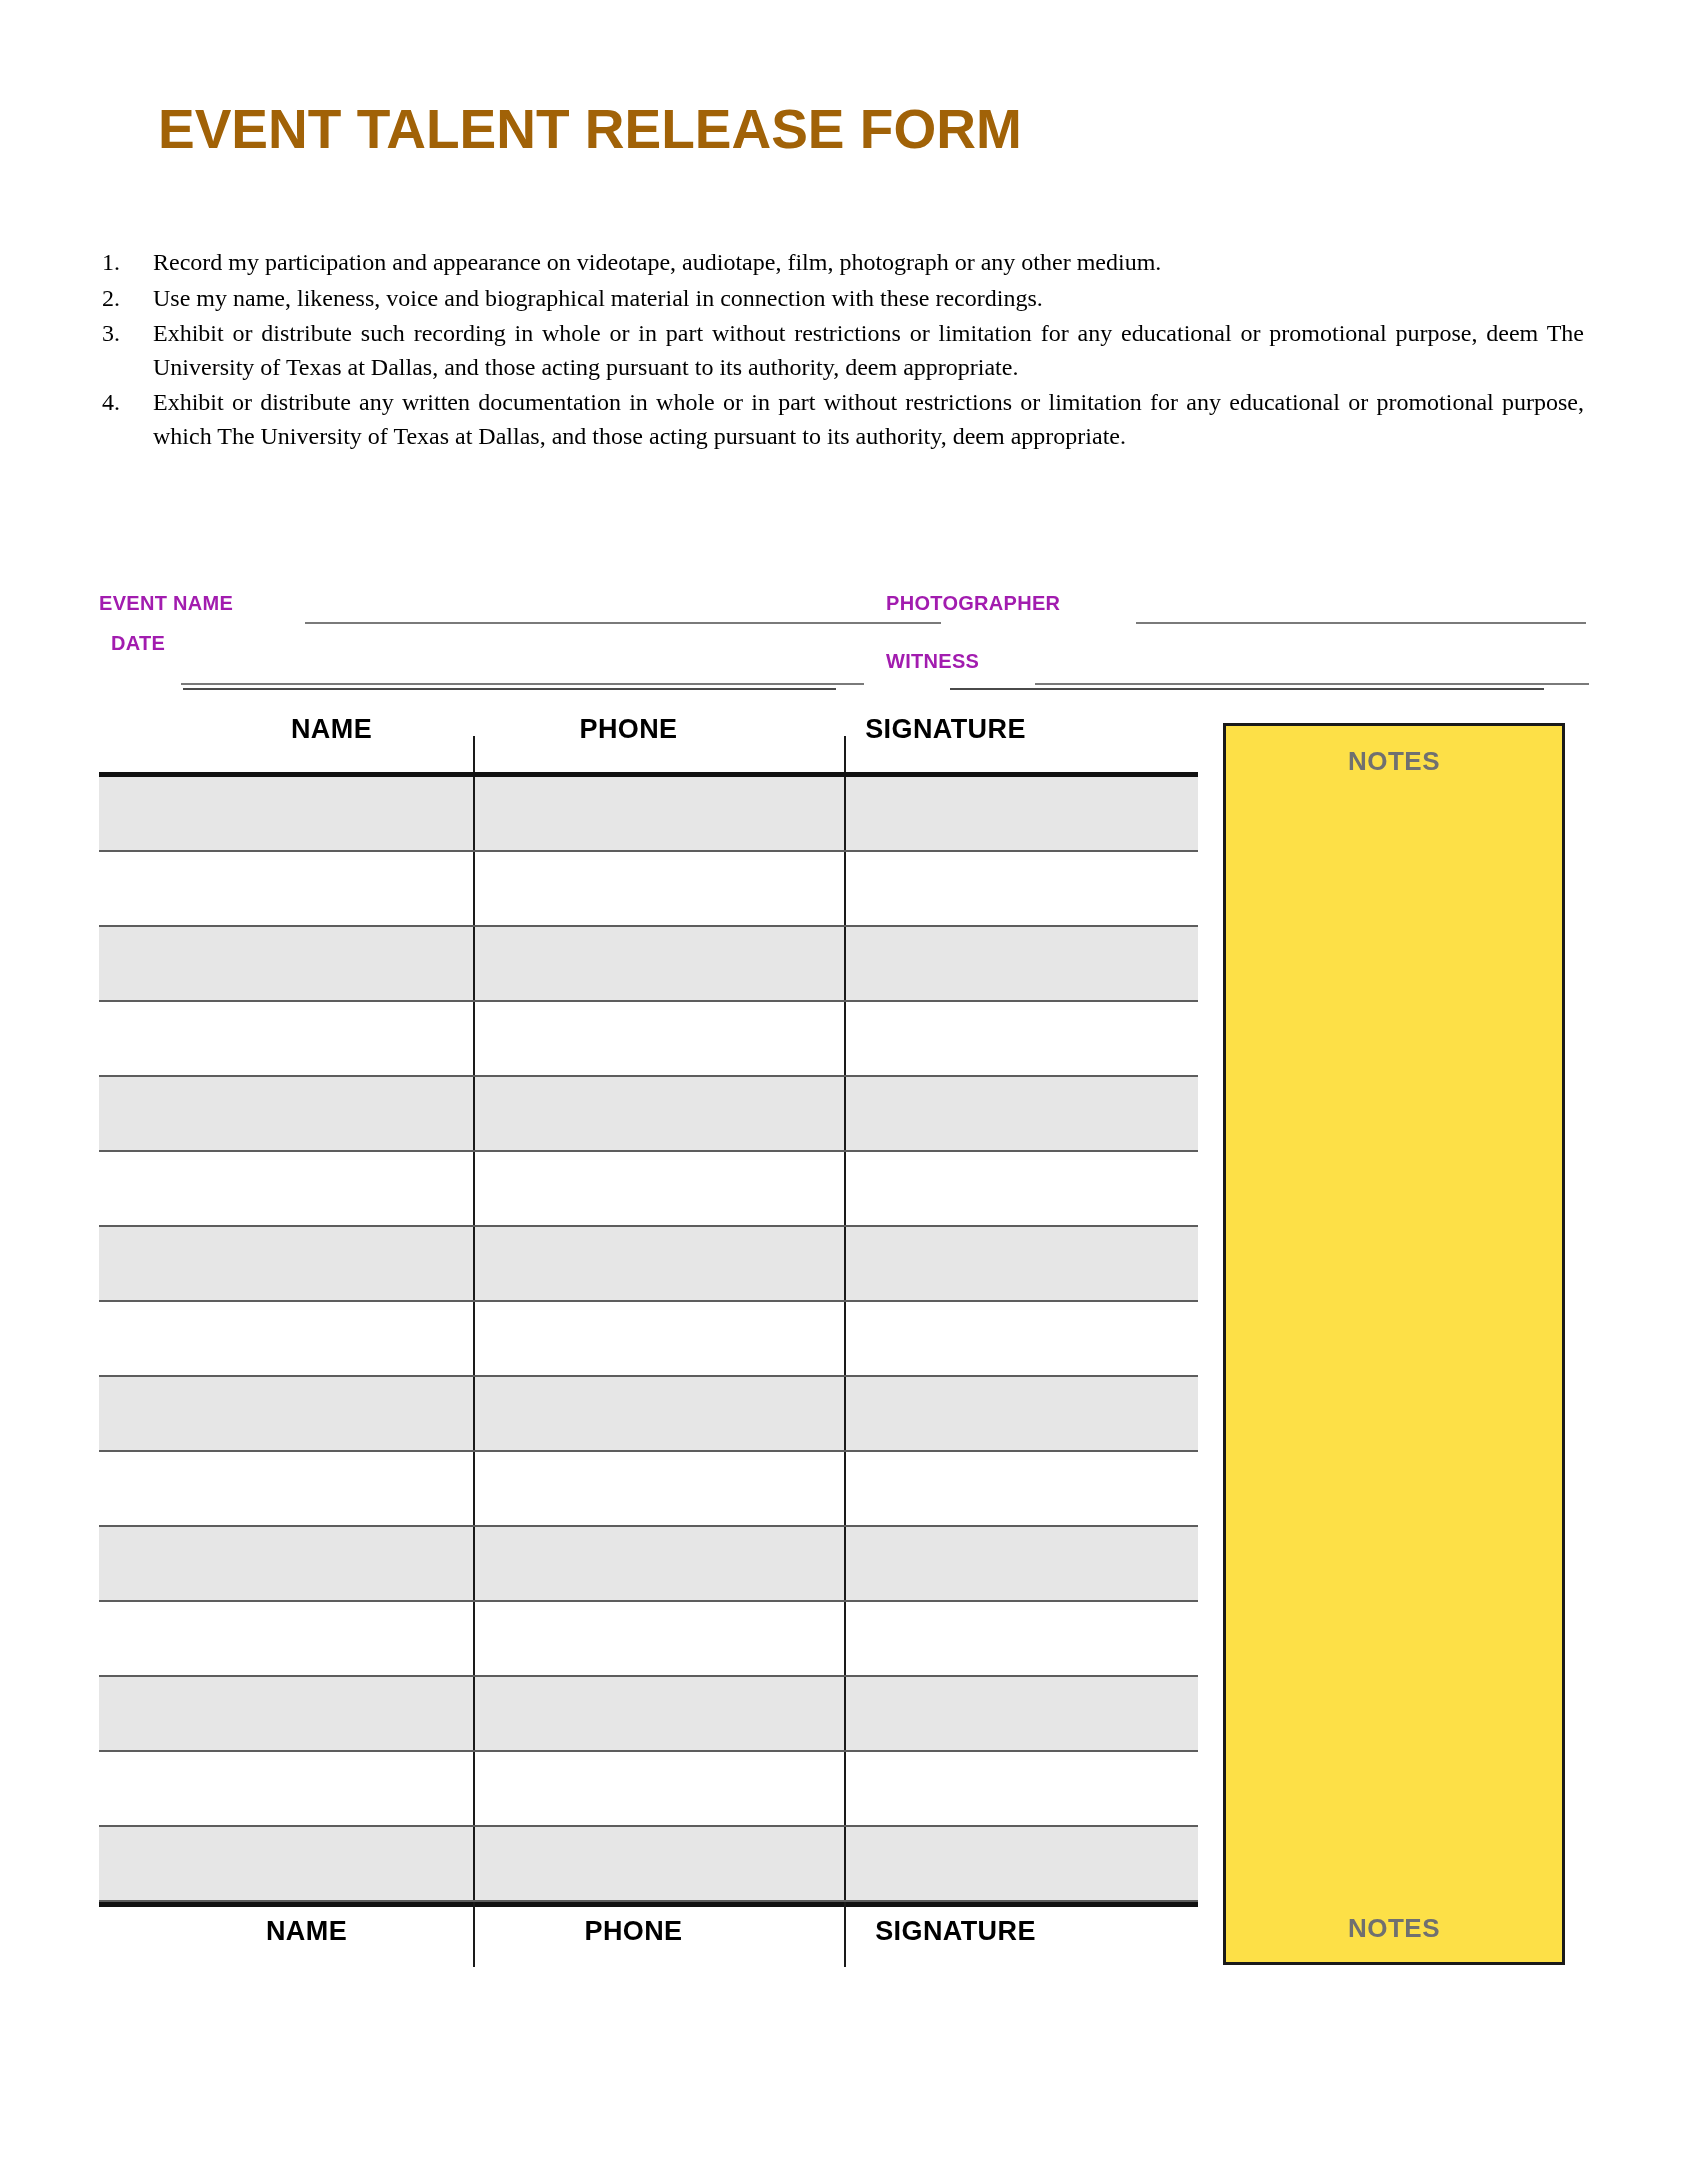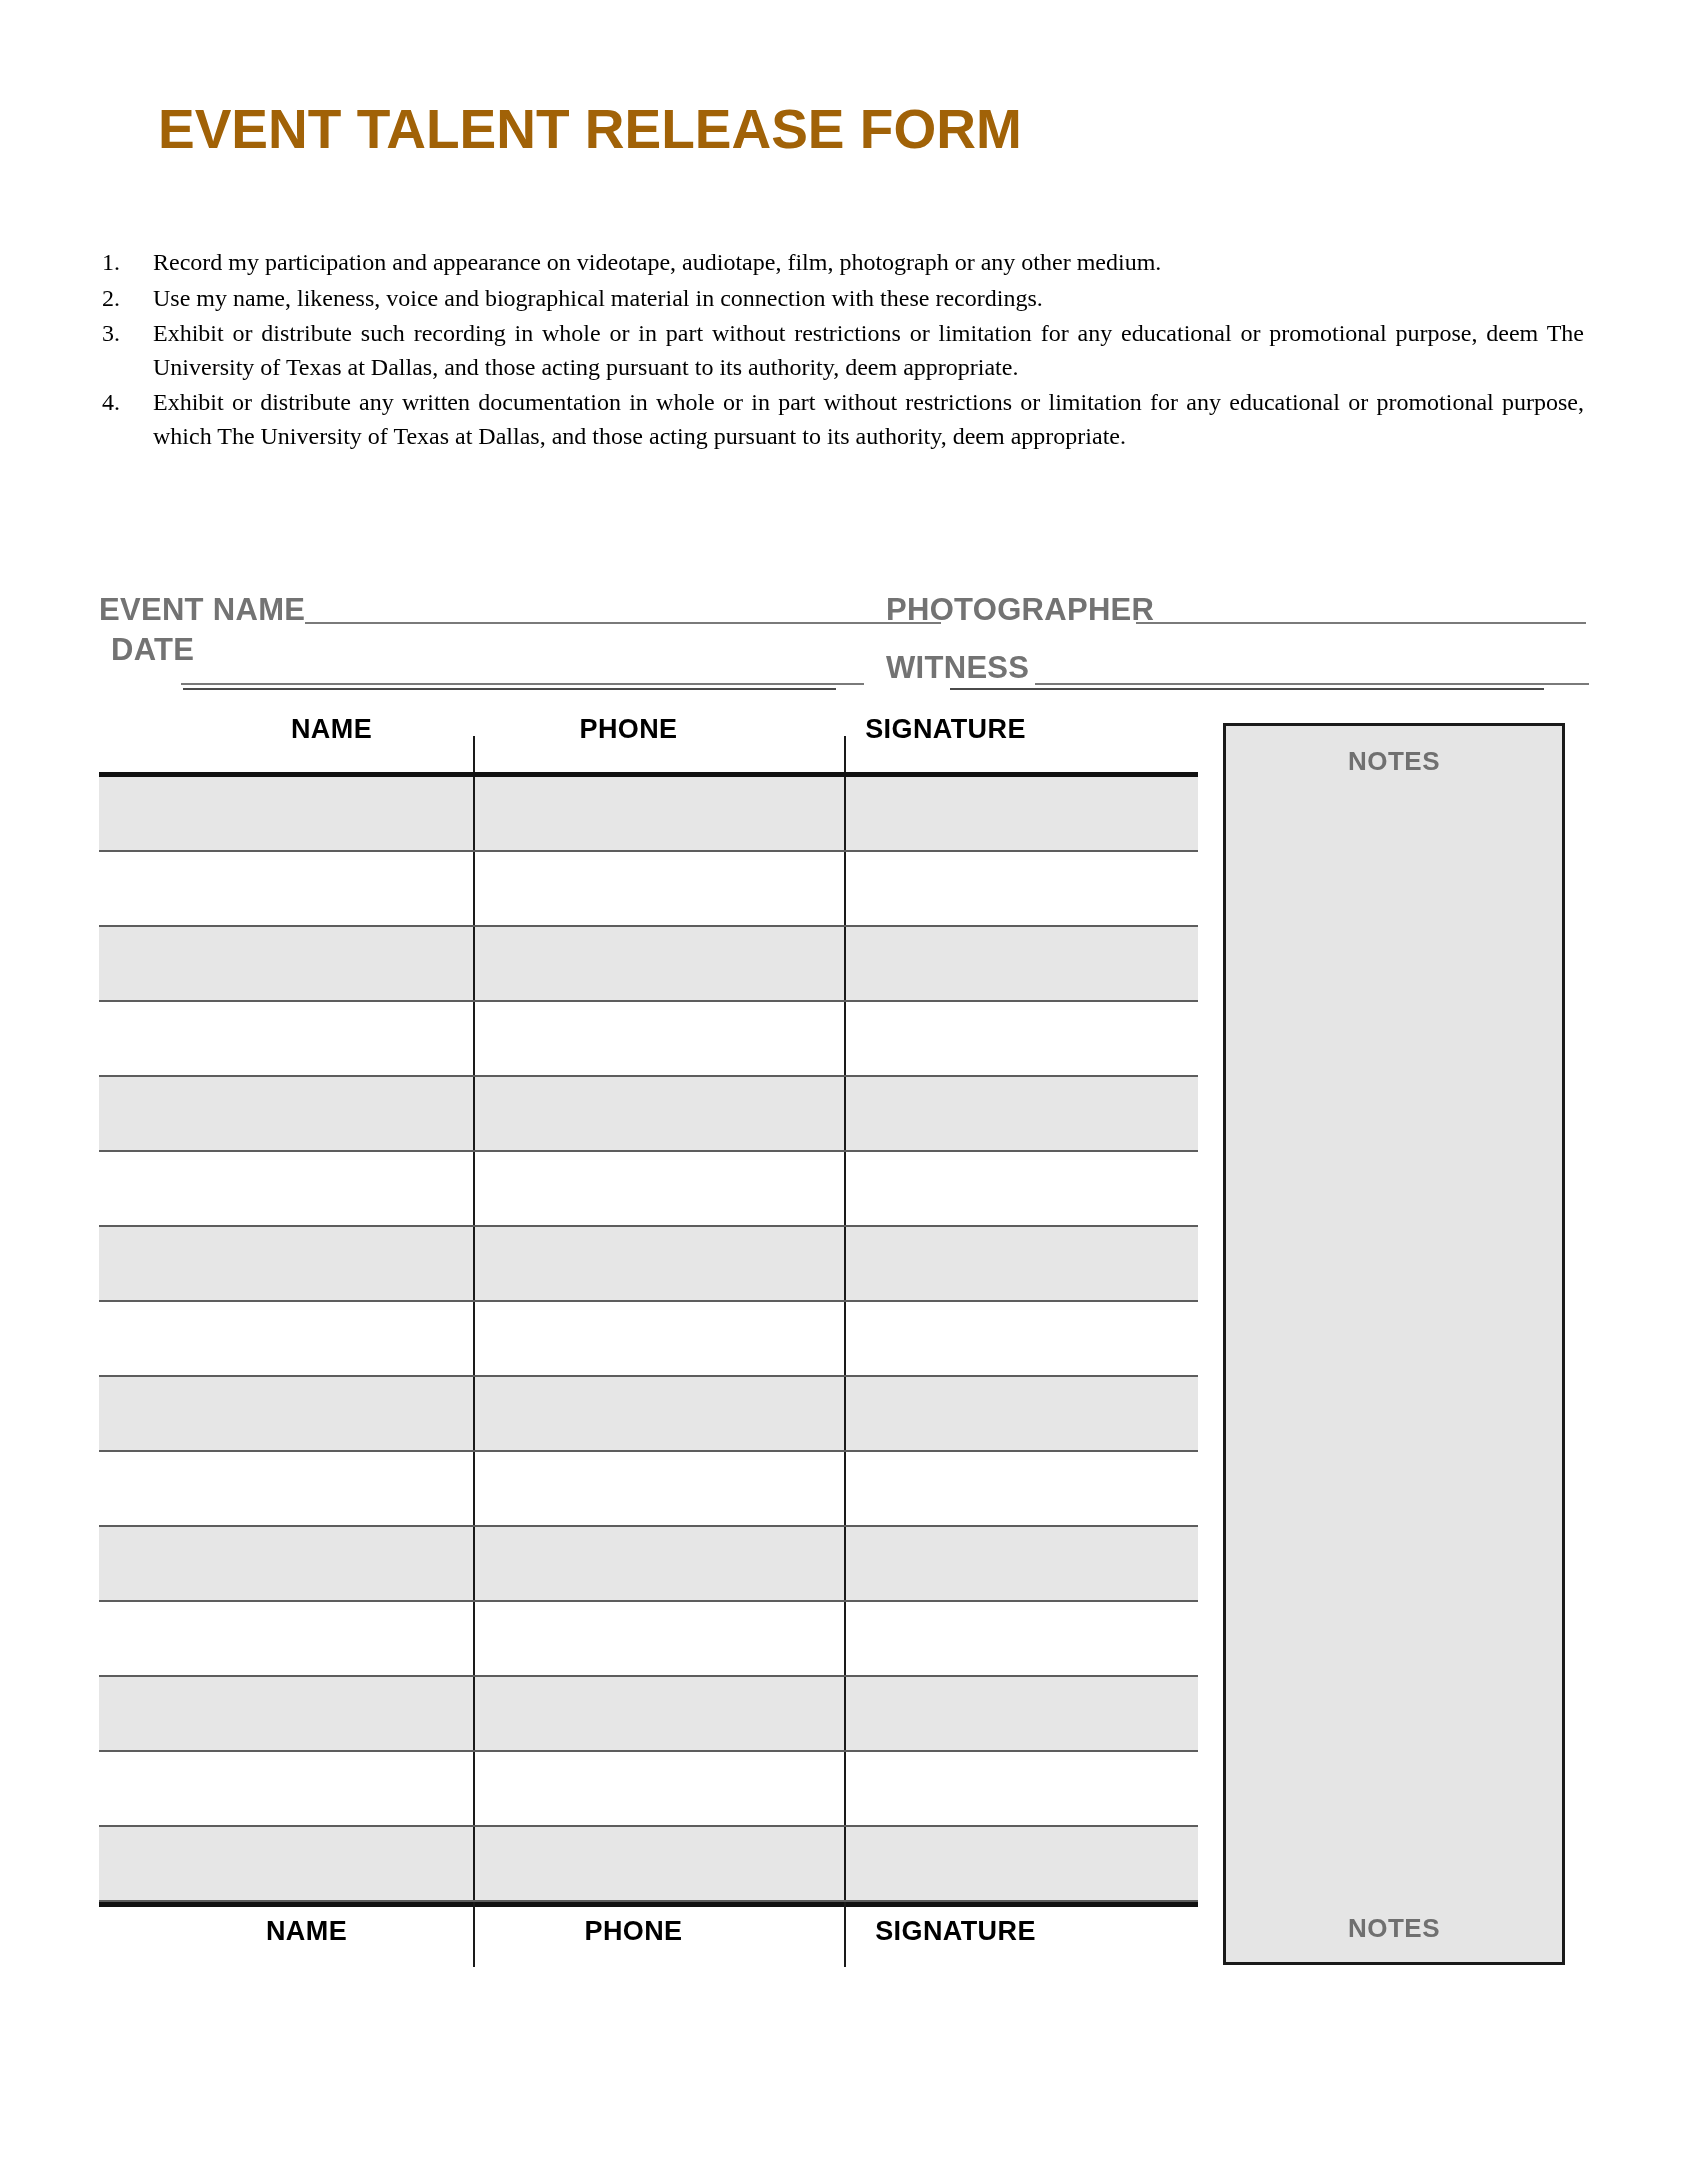--- a/index.html
+++ b/index.html
@@ -128,22 +128,22 @@
     position: absolute;
     left: 99px;
     top: 592px;
     width: 1485px;
     height: 104px;
   }
   .fld-label {
     position: absolute;
     font-family: "Liberation Sans", sans-serif;
     font-weight: bold;
-    font-size: 31px;
-    color: #737373;
+    font-size: 20px;
+    color: #a21caf;
     letter-spacing: 0.3px;
   }
   .fld-line {
     position: absolute;
     height: 0;
     border-bottom: 2px solid #7a7a7a;
   }
 
   #fld-event-label   { left: 0px;   top: 0px; }
   #fld-event-line    { left: 206px; top: 30px; width: 636px; }
@@ -235,21 +235,21 @@
   }
 
   
   .notes-box {
     position: absolute;
     left: 1124px;
     top: 35px;
     width: 342px;
     height: 1242px;
     border: 3px solid #1a1a1a;
-    background: #e5e5e5;
+    background: #fde047;
     box-sizing: border-box;
   }
   .notes-head {
     text-align: center;
     font-family: "Liberation Sans", sans-serif;
     font-weight: bold;
     font-size: 26px;
     color: #707070;
     letter-spacing: 0.5px;
     padding-top: 20px;

